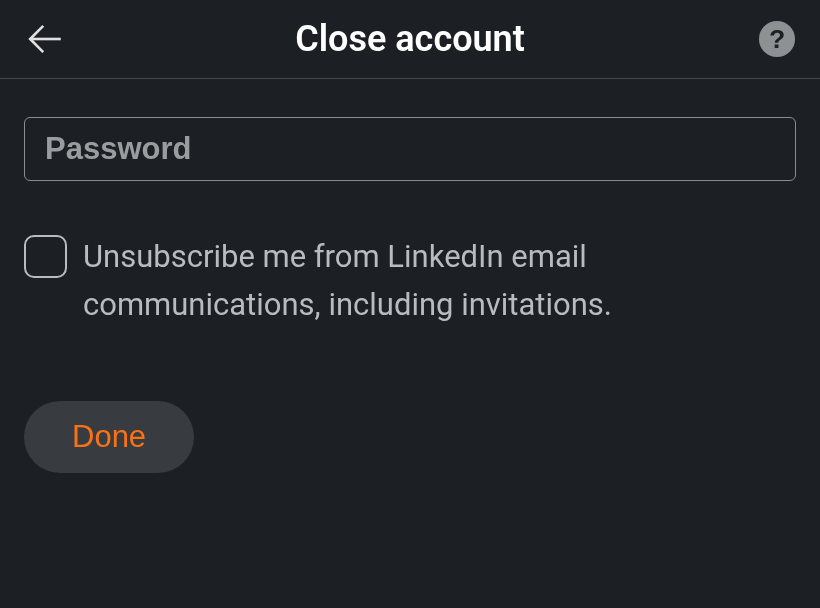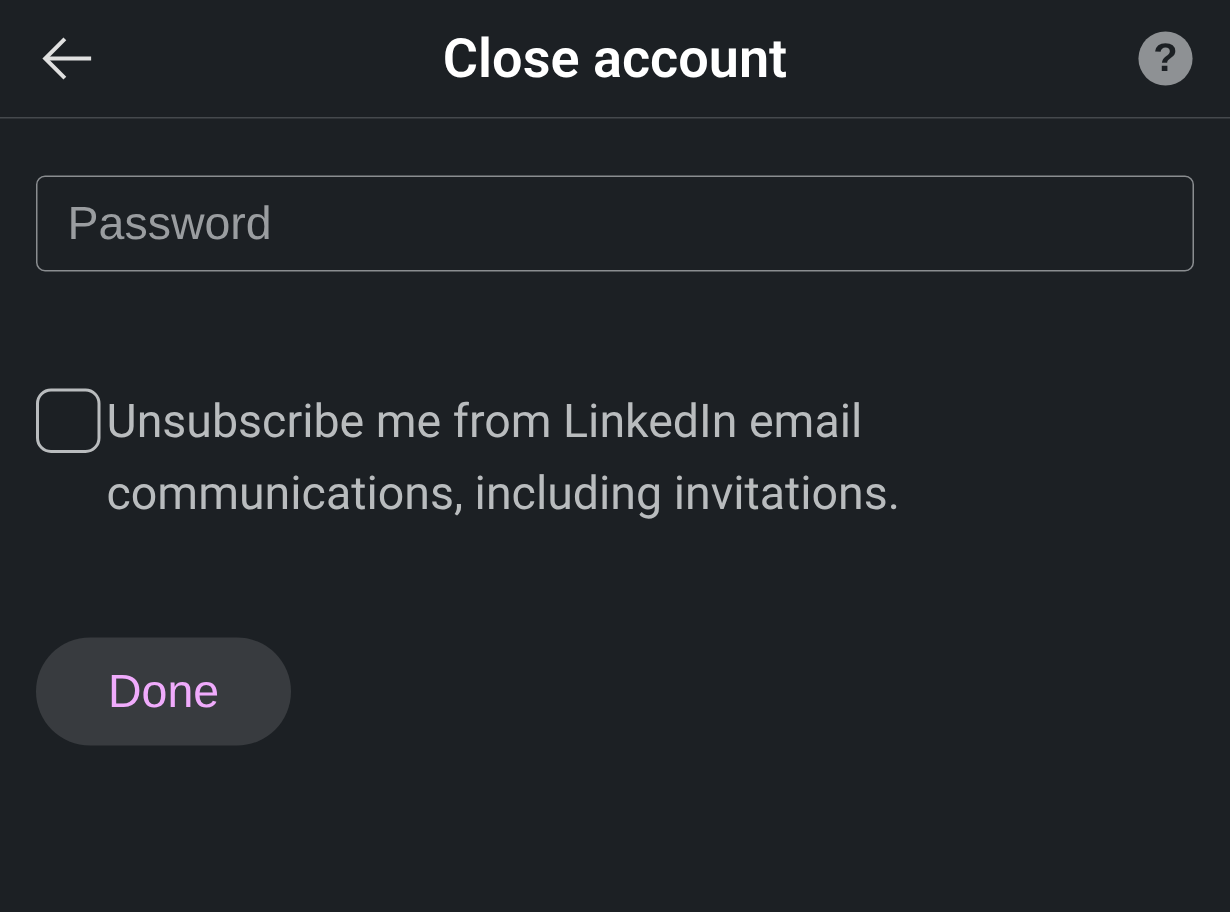--- a/index.html
+++ b/index.html
@@ -72,29 +72,30 @@
     .password-input {
       width: 100%;
       height: 64px;
       background-color: transparent;
       border: 1px solid #8a8d90;
       border-radius: 6px;
       padding: 16px 20px;
       font-size: 31px;
       color: #ffffff;
       outline: none;
+      font-weight: bold;
     }
     .password-input::placeholder {
       color: #9a9da0;
     }
     .checkbox-row {
       display: flex;
       align-items: flex-start;
-      margin-top: 76px;
-      gap: 4px;
+      margin-top: 52px;
+      gap: 16px;
     }
     .checkbox {
       width: 43px;
       height: 43px;
       border: 2px solid #b9bcbe;
       border-radius: 10px;
       background: transparent;
       cursor: pointer;
       flex-shrink: 0;
       margin-top: 2px;
@@ -105,21 +106,21 @@
       color: #b9bcbe;
       font-weight: 400;
     }
     .done-btn {
       margin-top: 72px;
       background-color: #383b3f;
       border: none;
       border-radius: 40px;
       padding: 18px 48px;
       font-size: 31px;
-      color: #f0abfc;
+      color: #f97316;
       cursor: pointer;
       font-weight: 500;
     }
   </style>
 </head>
 <body>
 
 <div class="header">
   <button class="back-btn">
     <svg viewBox="0 0 48 48">

